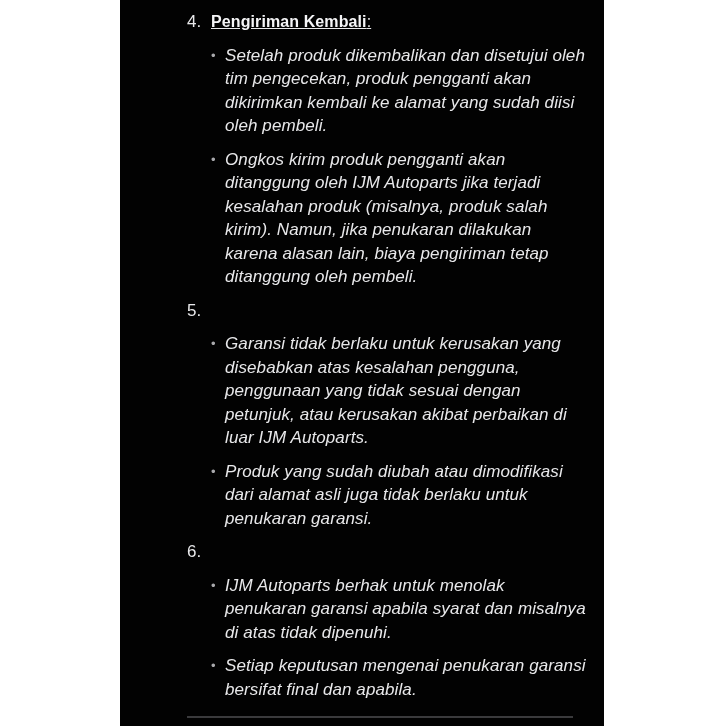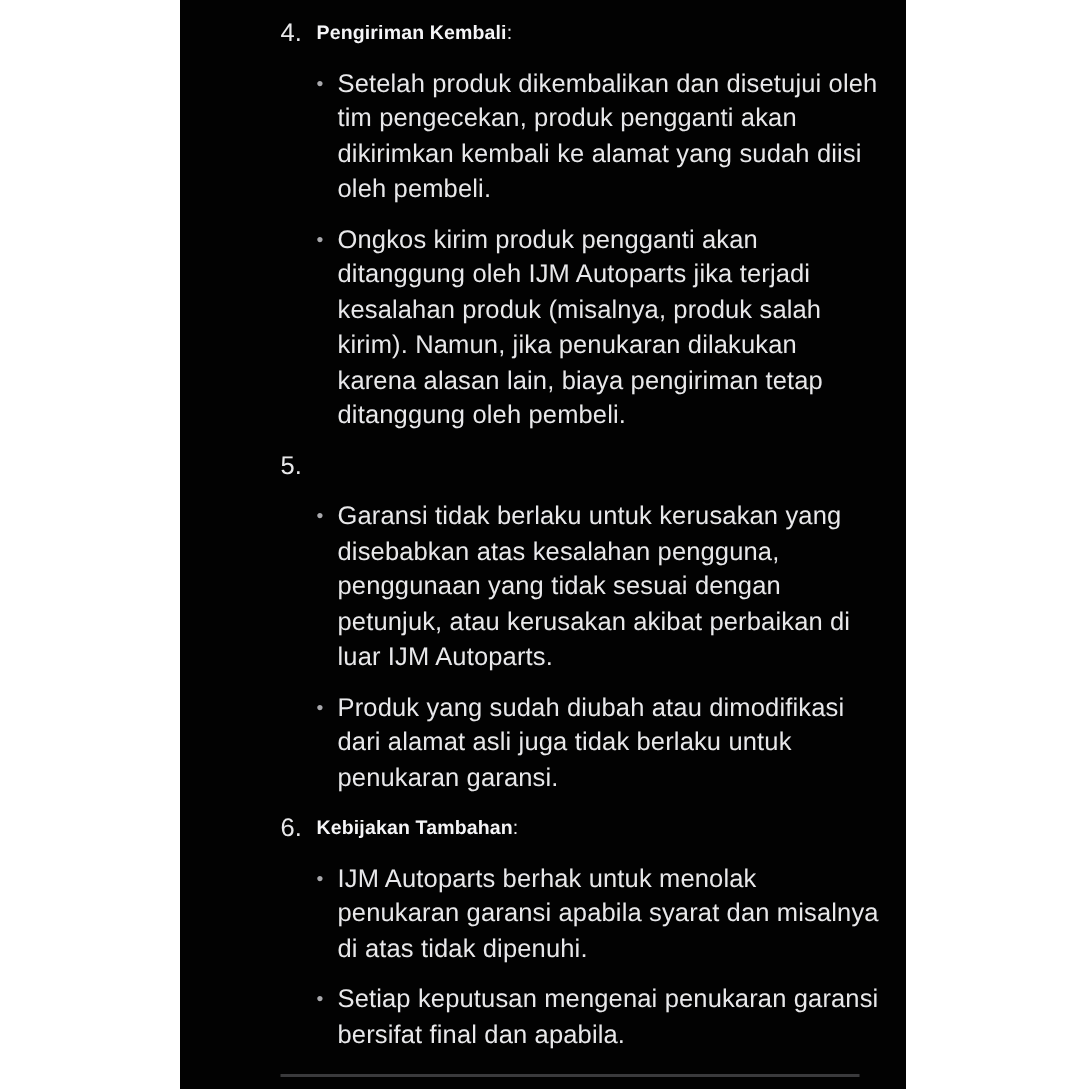--- a/index.html
+++ b/index.html
@@ -28,24 +28,25 @@
   .heading {
     display: flex;
     margin-bottom: 10px;
   }
   .num {
     flex: 0 0 24px;
     color: #e8e8ea;
     font-weight: 400;
   }
   .heading h2 {
-    font-size: 13px;
+    font-size: 16px;
     line-height: 23.5px;
     font-weight: 400;
     color: #e8e8ea;
+    text-decoration: underline;
   }
   .title-bold {
     font-weight: 700;
     color: #f5f5f7;
   }
   ul.bullets {
     list-style: none;
   }
   li.bullet {
     display: flex;
@@ -54,20 +55,21 @@
   }
   .marker {
     flex: 0 0 14px;
     font-size: 13px;
     line-height: 23.5px;
     color: #a9a9ad;
   }
   .btext {
     flex: 0 0 363.5px;
     max-width: 363.5px;
+    font-style: italic;
   }
   .divider {
     margin-top: 15px;
     width: 386px;
     height: 2px;
     background: #3a3a3c;
   }
 </style>
 </head>
 <body>
@@ -104,21 +106,20 @@
         <li class="bullet">
           <span class="marker">•</span>
           <span class="btext">Produk yang sudah diubah atau dimodifikasi dari alamat asli juga tidak berlaku untuk penukaran garansi.</span>
         </li>
       </ul>
     </section>
 
     <section>
       <div class="heading">
         <span class="num">6.</span>
-        <h2><span class="title-bold">Kebijakan Tambahan</span><span>:</span></h2>
       </div>
       <ul class="bullets">
         <li class="bullet">
           <span class="marker">•</span>
           <span class="btext">IJM Autoparts berhak untuk menolak penukaran garansi apabila syarat dan misalnya di atas tidak dipenuhi.</span>
         </li>
         <li class="bullet">
           <span class="marker">•</span>
           <span class="btext">Setiap keputusan mengenai penukaran garansi bersifat final dan apabila.</span>
         </li>

